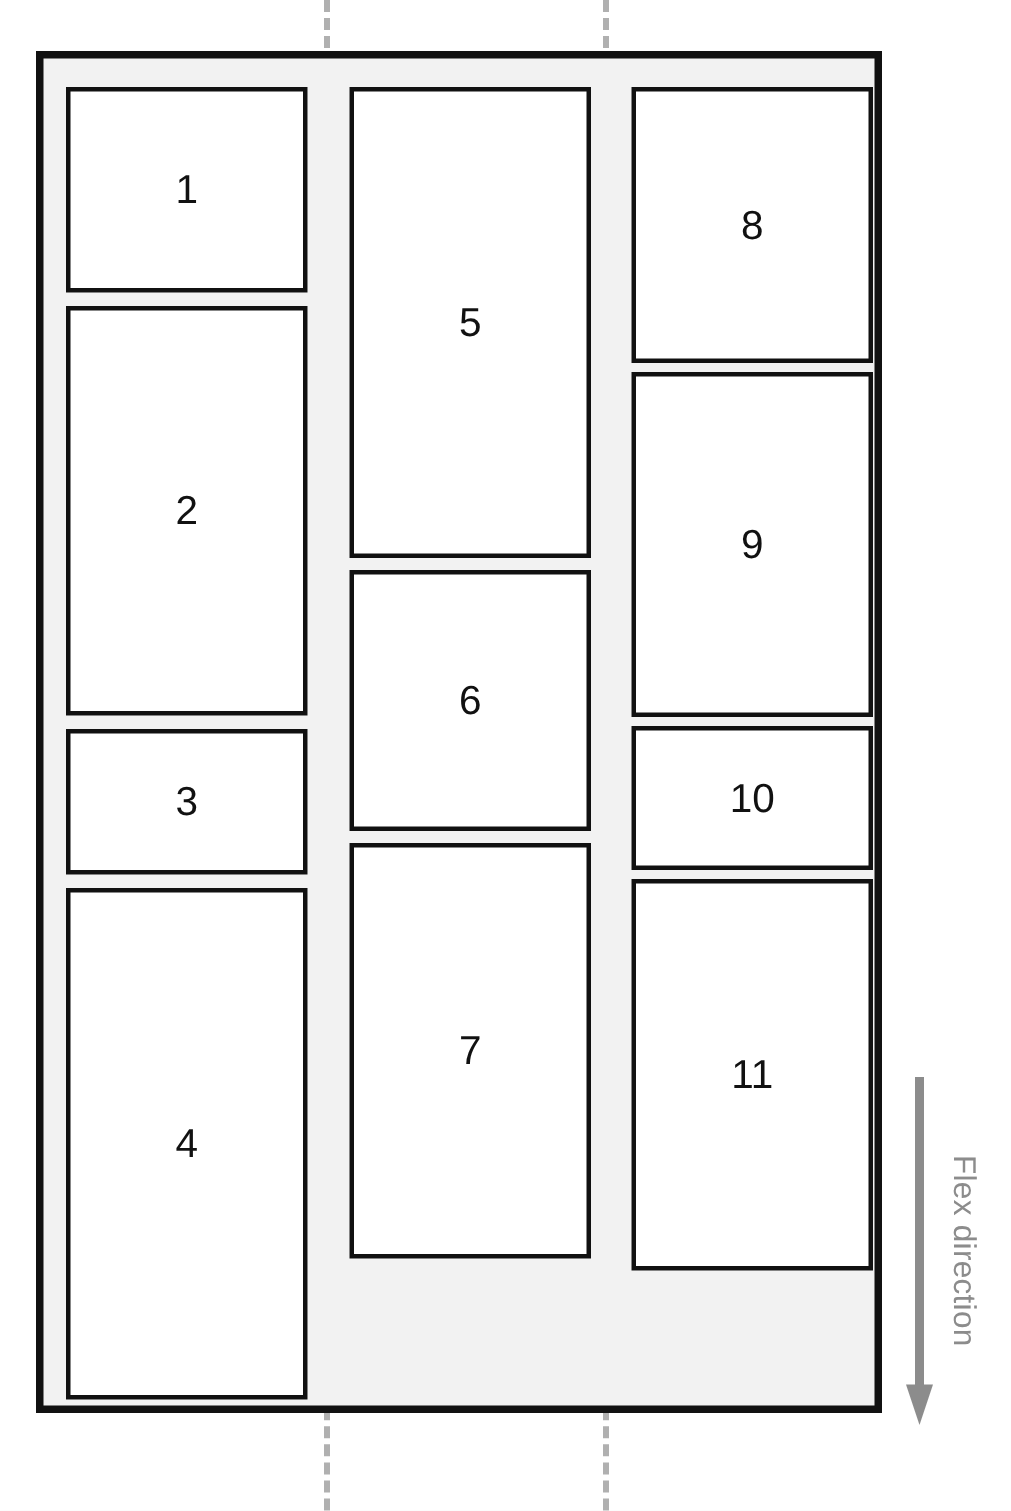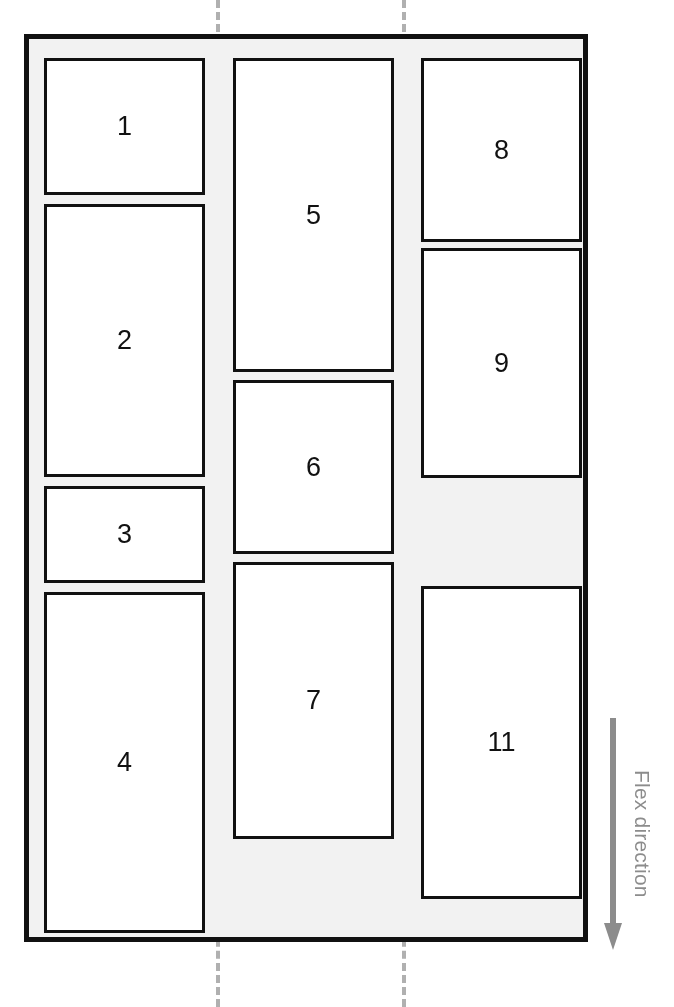--- a/index.html
+++ b/index.html
@@ -70,21 +70,21 @@
 
   
   #item-5  { left: 204px; top: 19px;  width: 161px; height: 314px; }
   #item-6  { left: 204px; top: 341px; width: 161px; height: 174px; }
   #item-7  { left: 204px; top: 523px; width: 161px; height: 277px; }
 
   
   #item-8  { left: 392px; top: 19px;  width: 161px; height: 184px; }
   #item-9  { left: 392px; top: 209px; width: 161px; height: 230px; }
   #item-10 { left: 392px; top: 445px; width: 161px; height: 96px;  }
-  #item-11 { left: 392px; top: 547px; width: 161px; height: 313px; }
+  #item-11 { left: 392px; top: 547px; width: 161px; height: 261px; }
 
   
   #flex-direction-annotation {
     position: absolute;
     left: 596px;
     top: 718px;
     width: 72px;
     height: 232px;
   }
   #flex-direction-arrow {
@@ -143,20 +143,23 @@
     <div class="flex-item" id="item-7">
       <span class="item-label">7</span>
     </div>
 
     <div class="flex-item" id="item-8">
       <span class="item-label">8</span>
     </div>
     <div class="flex-item" id="item-9">
       <span class="item-label">9</span>
     </div>
+    <div class="flex-item" id="item-10">
+      <span class="item-label">10</span>
+    </div>
     <div class="flex-item" id="item-11">
       <span class="item-label">11</span>
     </div>
 
   </div>
 
   <div id="flex-direction-annotation">
     <svg id="flex-direction-arrow" viewBox="0 0 18 232">
       <line x1="9" y1="0" x2="9" y2="210" stroke="#8c8c8c" stroke-width="6"></line>
       <polygon points="9,232 0,205 18,205" fill="#8c8c8c"></polygon>

